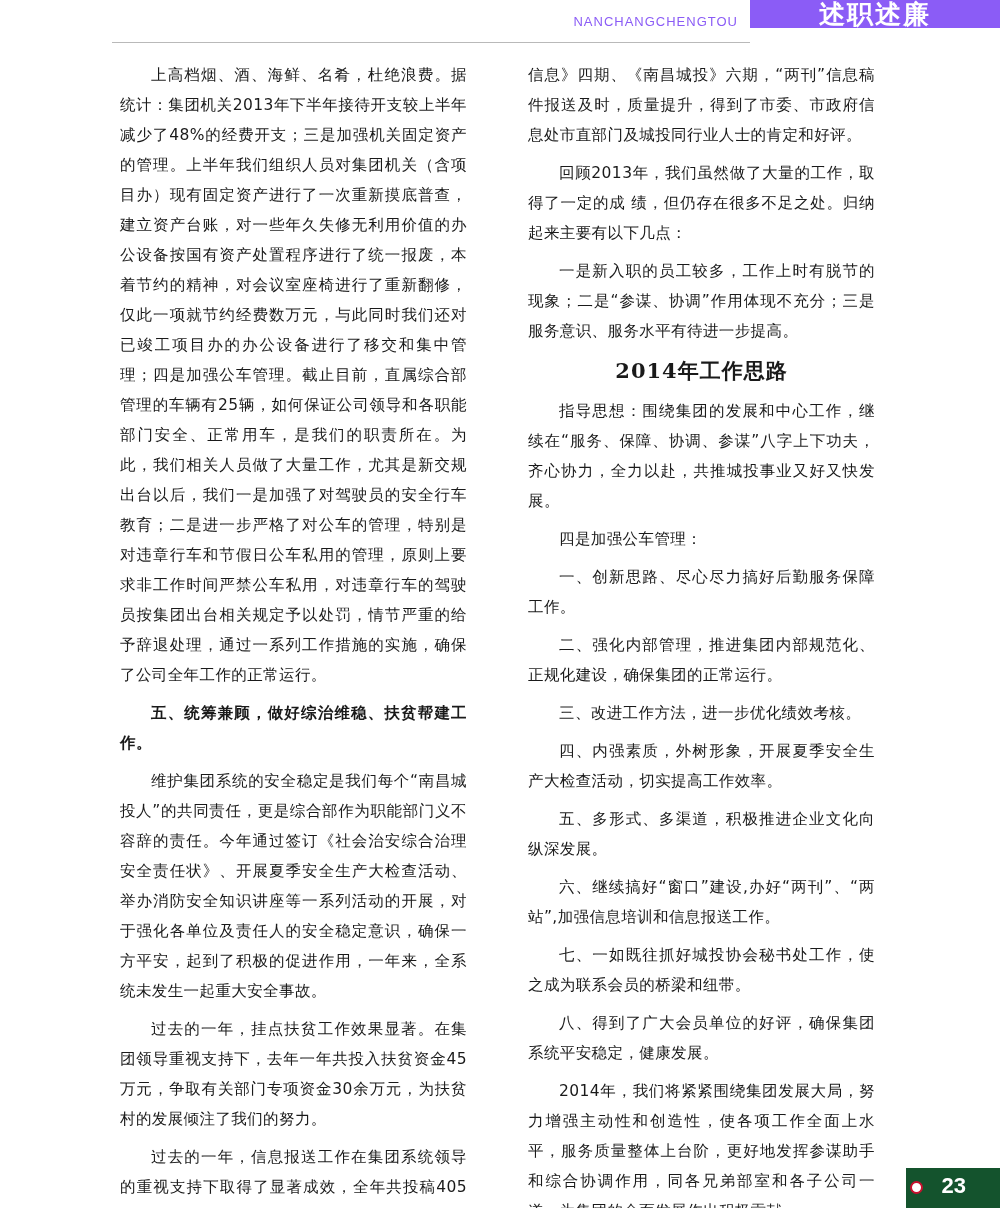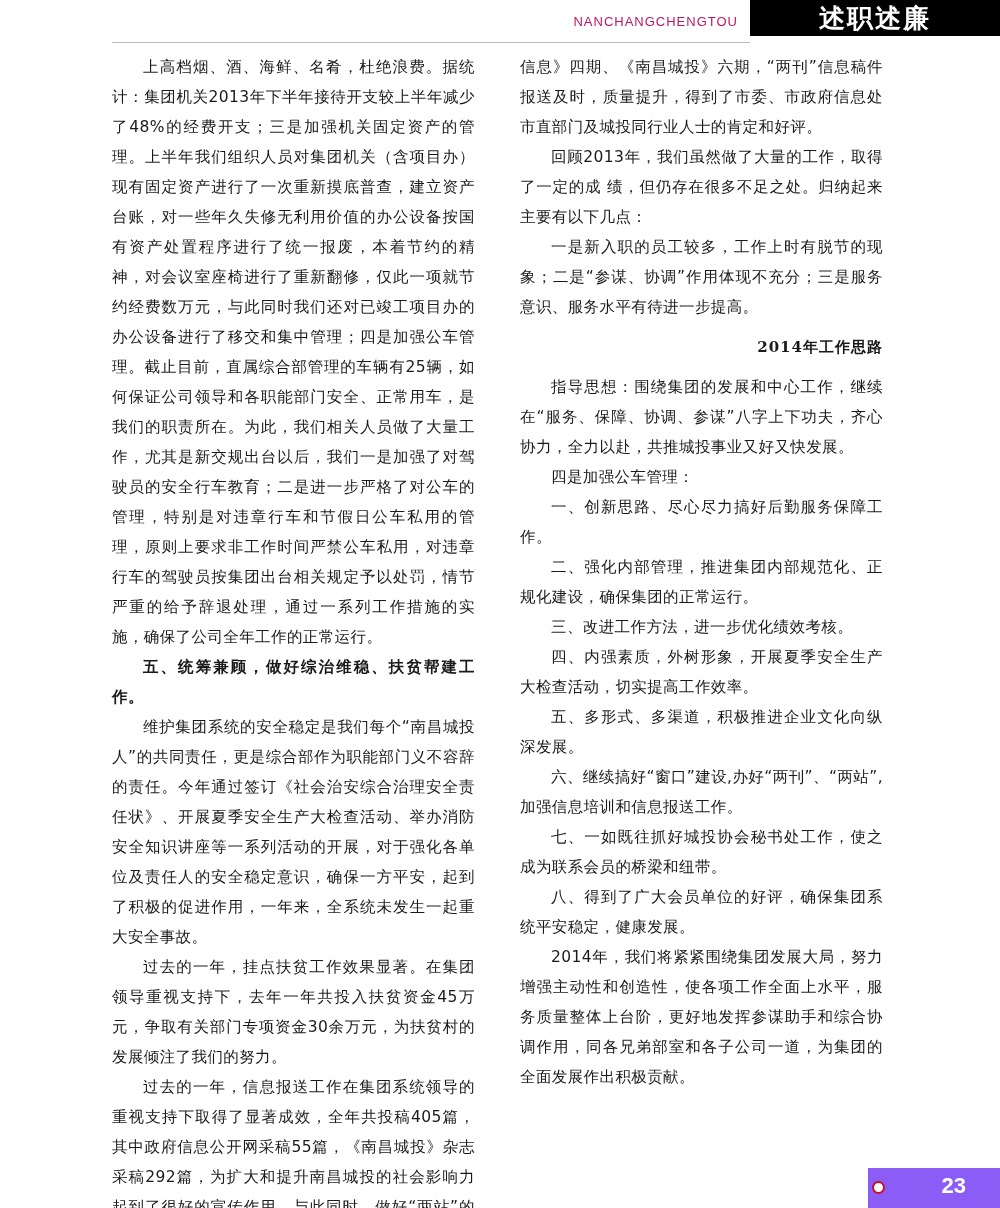--- a/index.html
+++ b/index.html
@@ -22,22 +22,22 @@
     top: 0;
     left: 0;
     width: 1000px;
     height: 44px;
   }
   .header-band {
     position: absolute;
     top: 0;
     right: 0;
     width: 250px;
-    height: 36px;
-    background: #000000;
+    height: 28px;
+    background: #8b5cf6;
   }
   .header-band-inner {
     position: absolute;
     top: 0;
     left: 0;
     width: 100%;
     height: 100%;
     display: flex;
     align-items: center;
     justify-content: center;
@@ -48,21 +48,21 @@
     font-weight: bold;
     letter-spacing: 2px;
     font-family: "DejaVu Sans", "Liberation Sans", sans-serif;
   }
   .header-pinyin {
     position: absolute;
     top: 14px;
     right: 262px;
     font-size: 13px;
     letter-spacing: 1px;
-    color: #be185d;
+    color: #8b5cf6;
     font-family: "Liberation Sans", sans-serif;
   }
   .header-rule {
     position: absolute;
     top: 42px;
     left: 112px;
     width: 638px;
     height: 1px;
     background: #b9b9b9;
   }
@@ -80,52 +80,52 @@
     width: 363px;
     font-size: 15.5px;
     line-height: 30px;
     text-align: justify;
     text-justify: inter-ideograph;
   }
   .col-left { left: 112px; }
   .col-right { left: 520px; }
 
   p {
-    margin: 0;
+    margin: 8px;
     text-indent: 2em;
     letter-spacing: 0.4px;
   }
   p.noindent { text-indent: 0; }
   p.bold {
     font-weight: bold;
   }
   h2.section-title {
     margin: 10px 0 10px 0;
-    font-size: 15px;
+    font-size: 21px;
     font-weight: bold;
-    text-align: right;
+    text-align: center;
     letter-spacing: 1px;
     font-family: "DejaVu Serif", "Liberation Serif", serif;
   }
 
   
   .footer {
     position: absolute;
     bottom: 0;
     right: 0;
     width: 120px;
     height: 46px;
   }
   .footer-band {
     position: absolute;
     right: 0;
     bottom: 0;
-    width: 132px;
+    width: 94px;
     height: 40px;
-    background: #8b5cf6;
+    background: #14532d;
   }
   .footer-dot {
     position: absolute;
     left: 4px;
     bottom: 14px;
     width: 13px;
     height: 13px;
     border-radius: 50%;
     background: #ffffff;
     border: 2px solid #c8102e;

